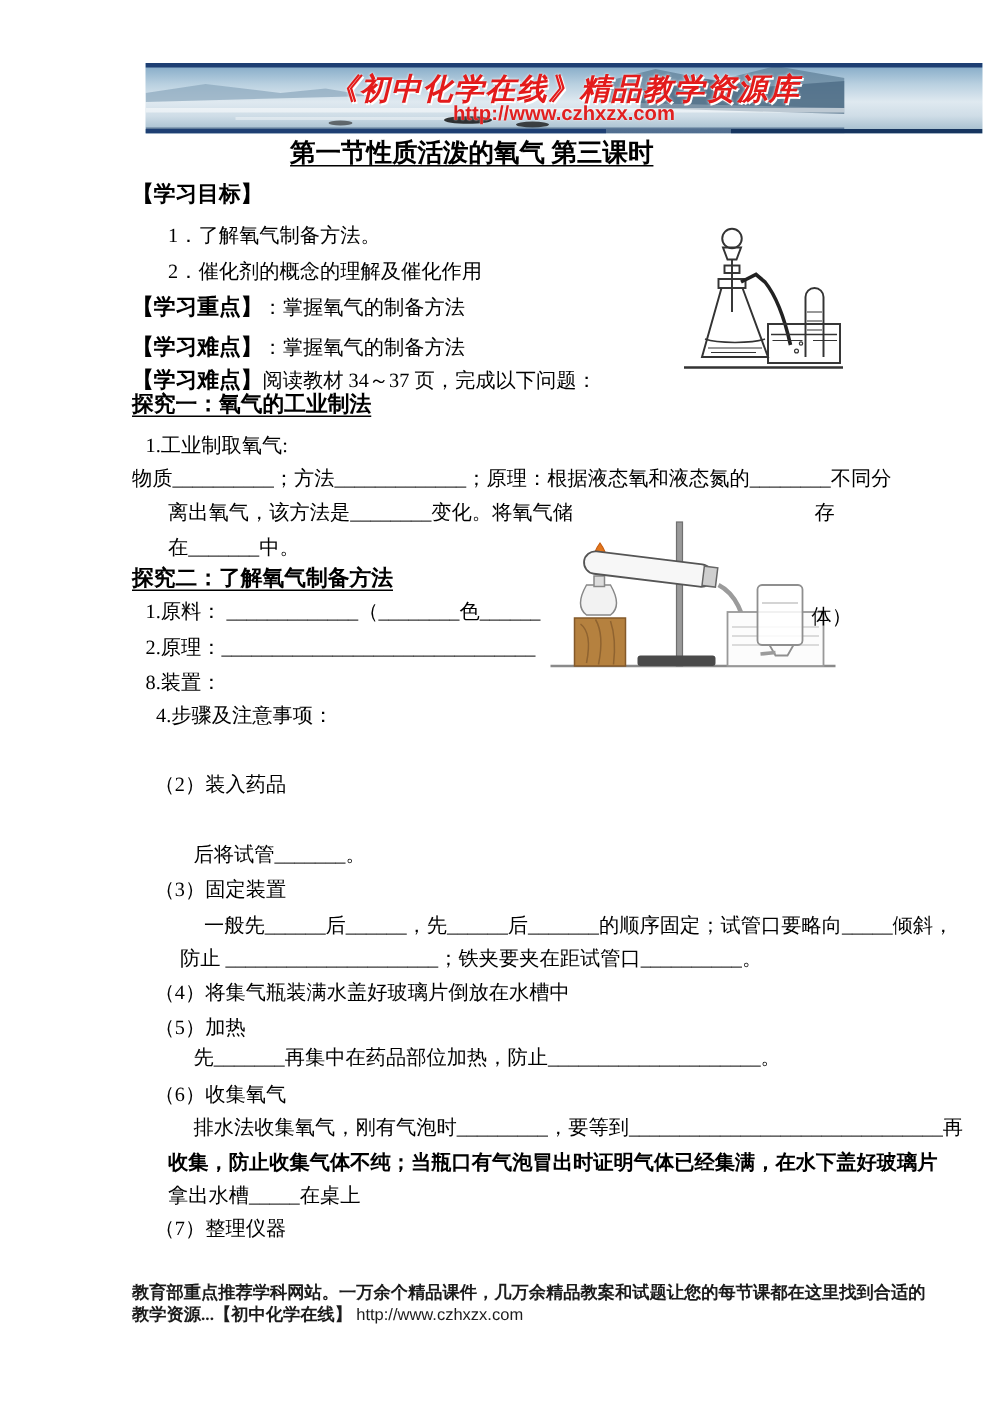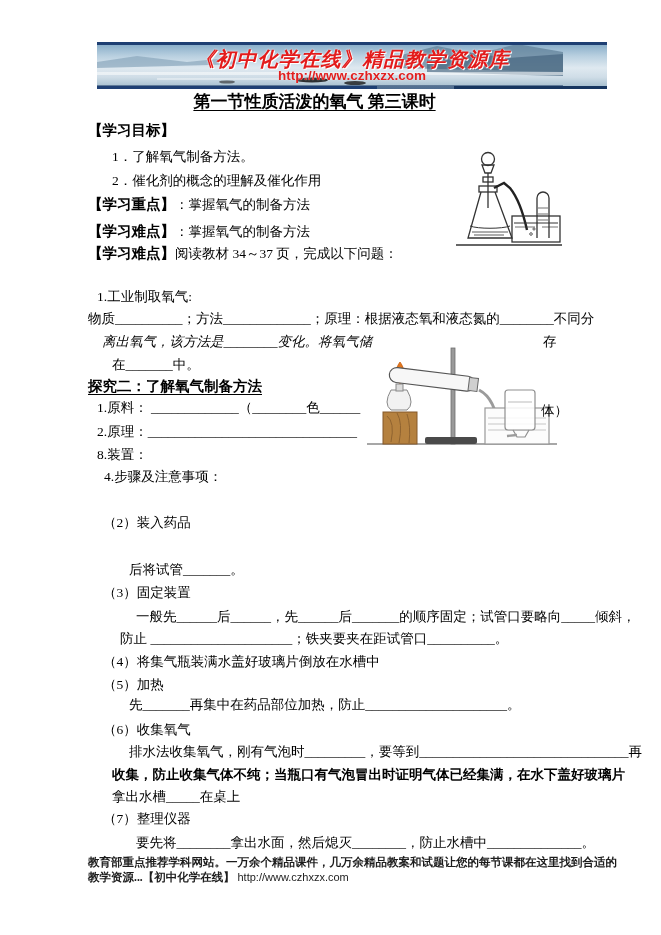--- a/index.html
+++ b/index.html
@@ -3,21 +3,21 @@
 <meta charset="utf-8">
 <style>
   html,body{margin:0;padding:0;background:#ffffff;}
   .page{position:relative;width:661px;height:935px;background:#fff;overflow:hidden;
         font-family:"Liberation Serif","DejaVu Serif",serif;color:#000;}
   .line{position:absolute;white-space:nowrap;font-size:13.5px;line-height:17px;}
   .hd{font-size:14.5px;font-weight:bold;}
   .u{text-decoration:underline;text-underline-offset:3px;}
   
   .banner{position:absolute;left:97px;top:42px;width:510px;height:47px;overflow:hidden;
-          background:linear-gradient(180deg,#7ea6c4 0%,#b9d0e0 30%,#dfe9f0 55%,#cfdde7 75%,#9db8c9 100%);}
+          background:linear-gradient(180deg,#7ea6c4 0%,#b9d0e0 30%,#dfe9f0 55%,#cfdde7 75%,#9db8c9 100%);padding-left:48px;}
   .banner .topbar{position:absolute;left:0;top:0;width:100%;height:3px;background:#1e3f73;}
   .banner .botbar{position:absolute;left:0;bottom:0;width:100%;height:3px;
           background:linear-gradient(to right,#1e3f73 0 55%,rgba(30,63,115,.15) 55% 70%,#16355f 70% 100%);}
   .banner-art{position:absolute;left:0;top:0;}
   .banner-brand{position:absolute;left:0;top:4px;width:100%;text-align:center;
           color:#e31b1b;font-size:20px;font-weight:bold;font-style:italic;letter-spacing:1px;
           text-shadow:0 0 2px #fff,1px 1px 0 #ffffff;}
   .banner-url{position:absolute;left:0;top:26px;width:100%;text-align:center;
           color:#e02020;font-size:13.5px;font-weight:bold;font-family:"Liberation Sans",sans-serif;
           text-shadow:0 0 1px #fff;}
@@ -73,23 +73,24 @@
     <rect x="60" y="66" width="48" height="26"></rect>
     <path d="M62,73 h44" stroke-width="1"></path>
     <path d="M63,77 h20 M90,77 h16" stroke-width="0.7"></path>
     <path d="M85,48 a6,6 0 0 1 12,0 L97,88 M85,48 L85,88"></path>
     <path d="M86,58 h10 M86,64 h10 M86,70 h10" stroke-width="0.7"></path>
     <circle cx="79" cy="84" r="1.3" stroke-width="0.8"></circle>
     <circle cx="82" cy="79" r="1.1" stroke-width="0.8"></circle>
     <line x1="4" y1="95" x2="110" y2="95" stroke-width="1.6"></line>
   </svg>
 
+  <div class="line hd u" style="left:88px;top:262px;">探究一：氧气的工业制法</div>
   <div class="line" style="left:97px;top:288px;">1.工业制取氧气:</div>
   <div class="line" style="left:88px;top:310px;">物质__________；方法_____________；原理：根据液态氧和液态氮的________不同分</div>
-  <div class="line" style="left:102px;top:333px;font-style:italic;">离出氧气，该方法是________变化。将氧气储</div>
+  <div class="line" style="left:112px;top:333px;">离出氧气，该方法是________变化。将氧气储</div>
   <div class="line" style="left:543px;top:333px;">存</div>
   <div class="line" style="left:112px;top:356px;">在_______中。</div>
 
   <div class="line hd u" style="left:88px;top:378px;">探究二：了解氧气制备方法</div>
 
   <svg class="fig" style="left:363px;top:338px;" width="198" height="112" viewBox="0 0 198 112">
     <line x1="4" y1="106" x2="194" y2="106" stroke="#8a8a8a" stroke-width="1.6"></line>
     <rect x="20" y="74" width="34" height="32" fill="#b5813f" stroke="#84592a" stroke-width="1"></rect>
     <path d="M24,78 q8,6 4,26 M34,75 q6,10 2,30 M44,76 q4,12 2,29" stroke="#8f6330" stroke-width="1" fill="none"></path>
     <path d="M28,52 q-8,14 0,20 h16 q8,-6 0,-20 z" fill="#f2f2f2" stroke="#888" stroke-width="1"></path>
@@ -125,18 +126,17 @@
   <div class="line" style="left:136px;top:608px;">一般先______后______，先______后_______的顺序固定；试管口要略向_____倾斜，</div>
   <div class="line" style="left:120px;top:630px;">防止 _____________________；铁夹要夹在距试管口__________。</div>
   <div class="line" style="left:103px;top:653px;">（4）将集气瓶装满水盖好玻璃片倒放在水槽中</div>
   <div class="line" style="left:103px;top:676px;">（5）加热</div>
   <div class="line" style="left:129px;top:696px;">先_______再集中在药品部位加热，防止_____________________。</div>
   <div class="line" style="left:103px;top:721px;">（6）收集氧气</div>
   <div class="line" style="left:129px;top:743px;">排水法收集氧气，刚有气泡时_________，要等到_______________________________再</div>
   <div class="line" style="left:112px;top:766px;font-weight:bold;">收集，防止收集气体不纯；当瓶口有气泡冒出时证明气体已经集满，在水下盖好玻璃片</div>
   <div class="line" style="left:112px;top:788px;">拿出水槽_____在桌上</div>
   <div class="line" style="left:103px;top:810px;">（7）整理仪器</div>
-  <div class="line" style="left:136px;top:834px;">要先将________拿出水面，然后熄灭________，防止水槽中______________。</div>
 
   <div class="footer" style="left:88px;top:855px;">教育部重点推荐学科网站。一万余个精品课件，几万余精品教案和试题让您的每节课都在这里找到合适的</div>
   <div class="footer" style="left:88px;top:870px;"><span>教学资源...【初中化学在线】</span> <span style="font-family:'Liberation Sans',sans-serif;font-weight:normal;font-size:11px;">http://www.czhxzx.com</span></div>
 
 </div>
 
 </body></html>

